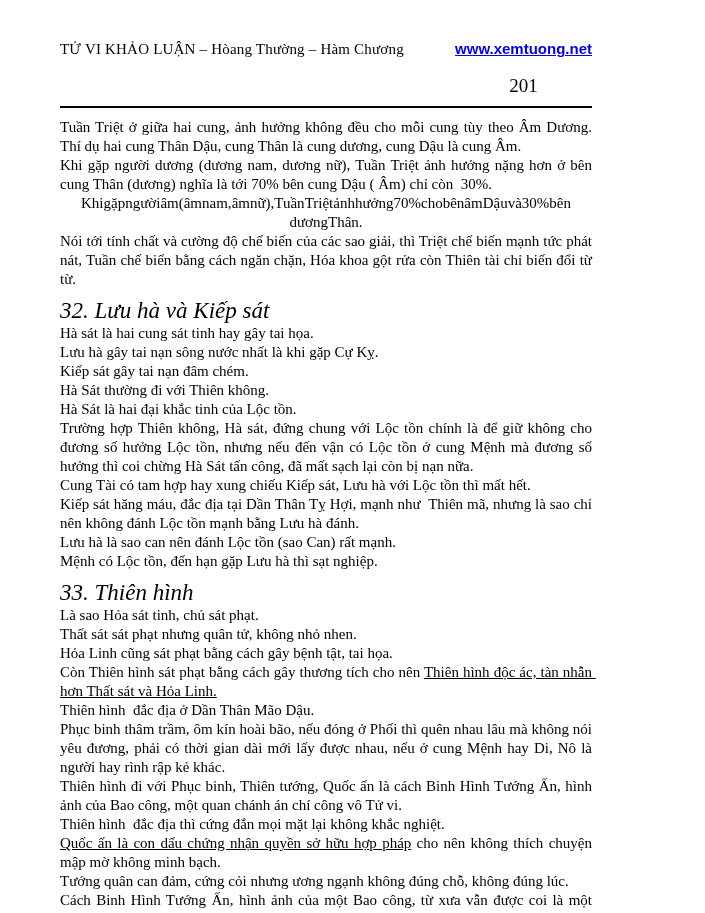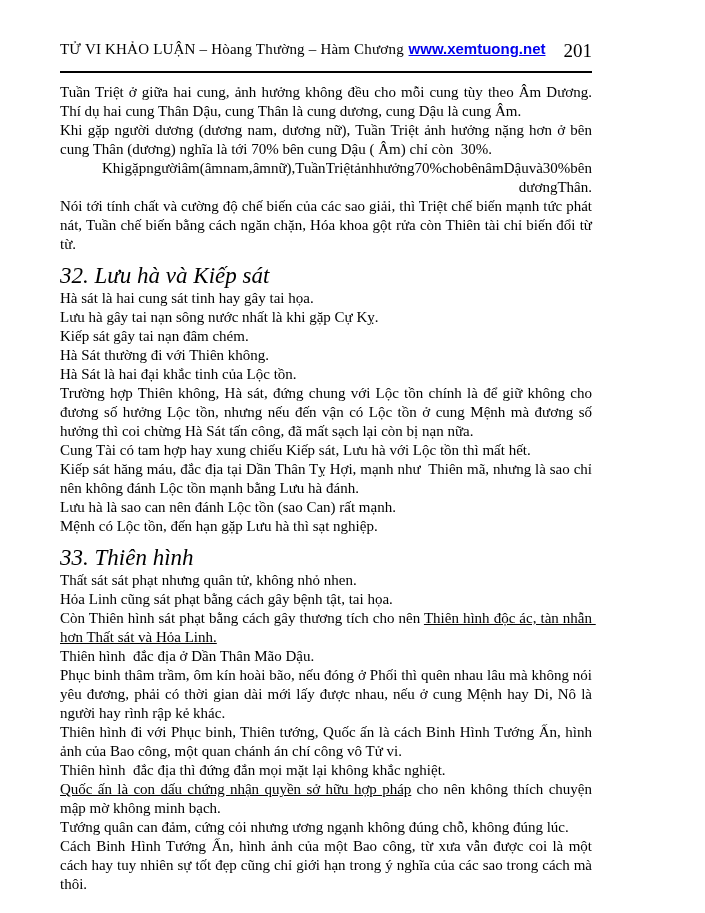--- a/index.html
+++ b/index.html
@@ -19,22 +19,23 @@
     padding:40px 60px 0 60px;
   }
   .header-title {
     font-size:15px;
     line-height:18px;
     white-space:nowrap;
     letter-spacing:0.2px;
   }
   .header-right {
     display:flex;
-    align-items:flex-start;
+    align-items:center;
     gap:18px;
+    flex-direction:column;
   }
   .header-link {
     font-family:"Liberation Sans", sans-serif;
     font-weight:bold;
     font-size:15px;
     text-decoration:underline;
     cursor:pointer;
   }
   .header-page-number { font-size:19px; }
   .header-rule {
@@ -53,21 +54,21 @@
   .section-heading {
     font-style:italic;
     font-size:23px;
     line-height:24px;
     margin:10px 0 1px 0;
     text-align:left;
     white-space:nowrap;
   }
   .jline {
     display:flex;
-    justify-content:flex-end;
+    justify-content:center;
     white-space:nowrap;
   }
 </style>
 </head>
 <body>
 
 <div class="page">
   <div class="header">
     <span class="header-title">TỬ VI KHẢO LUẬN – Hòang Thường – Hàm Chương</span>
     <span class="header-right">
@@ -111,24 +112,25 @@
       <div class="para"><span>Lưu hà gây tai nạn sông nước nhất là khi gặp Cự Kỵ.</span></div>
       <div class="para"><span>Kiếp sát gây tai nạn đâm chém.</span></div>
       <div class="para"><span>Hà Sát thường đi với Thiên không.</span></div>
       <div class="para"><span>Hà Sát là hai đại khắc tinh của Lộc tồn.</span></div>
       <div class="para"><span>Trường hợp Thiên không, Hà sát, đứng chung với Lộc tồn chính là để giữ không cho đương số hưởng Lộc tồn, nhưng nếu đến vận có Lộc tồn ở cung Mệnh mà đương số hưởng thì coi chừng Hà Sát tấn công, đã mất sạch lại còn bị nạn nữa.</span></div>
       <div class="para"><span>Cung Tài có tam hợp hay xung chiếu Kiếp sát, Lưu hà với Lộc tồn thì mất hết.</span></div>
       <div class="para"><span>Kiếp sát hăng máu, đắc địa tại Dần Thân Tỵ Hợi, mạnh như  Thiên mã, nhưng là sao chỉ nên không đánh Lộc tồn mạnh bằng Lưu hà đánh.</span></div>
       <div class="para"><span>Lưu hà là sao can nên đánh Lộc tồn (sao Can) rất mạnh.</span></div>
       <div class="para"><span>Mệnh có Lộc tồn, đến hạn gặp Lưu hà thì sạt nghiệp.</span></div>
       <div class="section-heading">33. Thiên hình</div>
+      <div class="para"><span>Là sao Hỏa sát tinh, chủ sát phạt.</span></div>
       <div class="para"><span>Thất sát sát phạt nhưng quân tử, không nhỏ nhen.</span></div>
       <div class="para"><span>Hỏa Linh cũng sát phạt bằng cách gây bệnh tật, tai họa.</span></div>
       <div class="para"><span>Còn Thiên hình sát phạt bằng cách gây thương tích cho nên </span><span class="u">Thiên hình độc ác, tàn nhẫn hơn Thất sát và Hỏa Linh.</span></div>
       <div class="para"><span>Thiên hình  đắc địa ở Dần Thân Mão Dậu.</span></div>
       <div class="para"><span>Phục binh thâm trầm, ôm kín hoài bão, nếu đóng ở Phối thì quên nhau lâu mà không nói yêu đương, phải có thời gian dài mới lấy được nhau, nếu ở cung Mệnh hay Di, Nô là người hay rình rập kẻ khác.</span></div>
       <div class="para"><span>Thiên hình đi với Phục binh, Thiên tướng, Quốc ấn là cách Binh Hình Tướng Ấn, hình ảnh của Bao công, một quan chánh án chí công vô Tử vi.</span></div>
-      <div class="para"><span>Thiên hình  đắc địa thì đứng đắn mọi mặt lại không khắc nghiệt.</span></div>
+      <div class="para"><span>Thiên hình  đắc địa thì cứng đắn mọi mặt lại không khắc nghiệt.</span></div>
       <div class="para"><span class="u">Quốc ấn là con dấu chứng nhận quyền sở hữu hợp pháp</span><span> cho nên không thích chuyện mập mờ không minh bạch.</span></div>
       <div class="para"><span>Tướng quân can đảm, cứng cỏi nhưng ương ngạnh không đúng chỗ, không đúng lúc.</span></div>
       <div class="para"><span>Cách Binh Hình Tướng Ấn, hình ảnh của một Bao công, từ xưa vẫn được coi là một cách hay tuy nhiên sự tốt đẹp cũng chỉ giới hạn trong ý nghĩa của các sao trong cách mà thôi.</span></div>
     </div>
 </div>
 
 </body></html>

